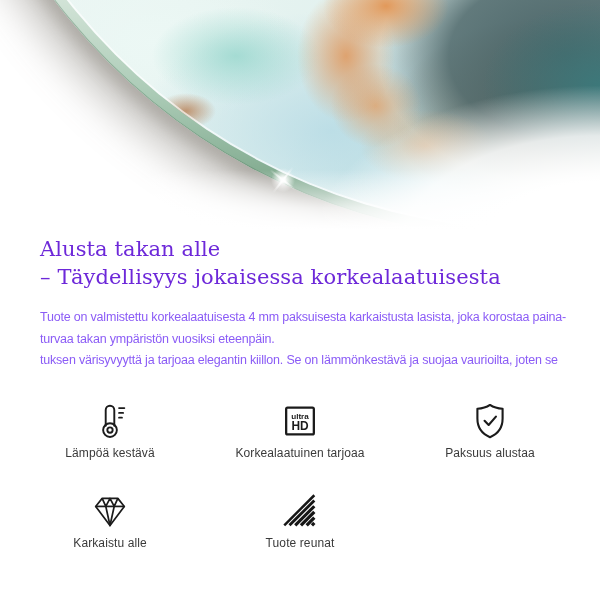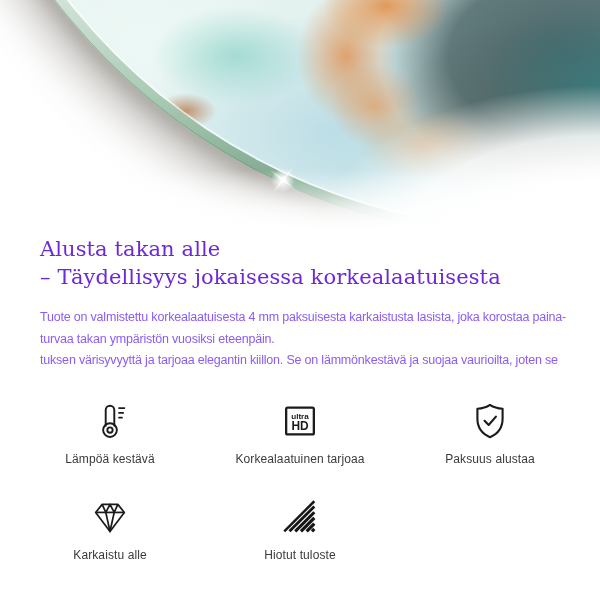--- a/index.html
+++ b/index.html
@@ -117,21 +117,21 @@
     flex-direction:column;
     align-items:center;
   }
   .icon-box {
     height:46px;
     display:flex;
     align-items:flex-end;
     justify-content:center;
   }
   .feature-label {
-    margin-top:10px;
+    margin-top:4px;
     font-size:12px;
     color:#3a3a3a;
     letter-spacing:0.1px;
   }
   .icon-box svg { display:block; }
   .ultra-text { font-family:"Liberation Sans", sans-serif; font-weight:bold; }
 </style>
 </head>
 <body>
 
@@ -207,17 +207,17 @@
     <div class="icon-box">
       <svg width="42" height="42" viewBox="0 0 44 44" fill="none" stroke="#161616" stroke-linecap="butt">
         <path d="M5.5 37 L37 5.5" stroke-width="2.6"></path>
         <path d="M11 37 L37 11" stroke-width="3"></path>
         <path d="M17 37 L37 17" stroke-width="3.2"></path>
         <path d="M23 37 L37 23" stroke-width="3.4"></path>
         <path d="M29 37 L37 29" stroke-width="3.4"></path>
         <path d="M34.5 37 L37 34.5" stroke-width="3.4"></path>
       </svg>
     </div>
-    <div class="feature-label">Hiotut tuloste</div>
+    <div class="feature-label">Tuote reunat</div>
   </div>
 
 
 </div>
 
 </body></html>

